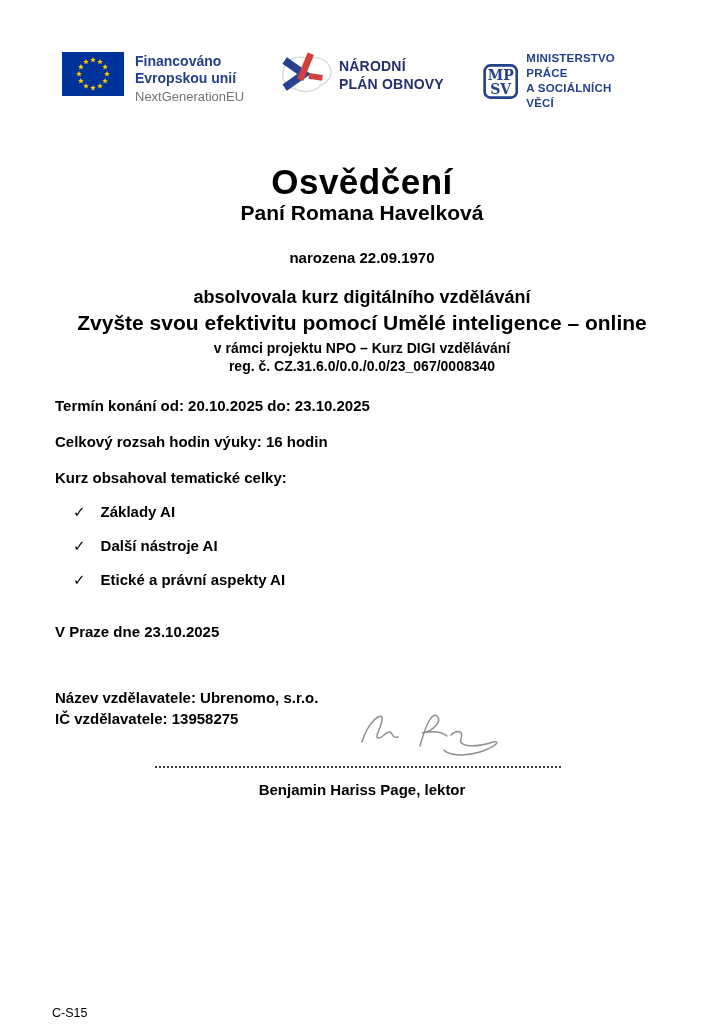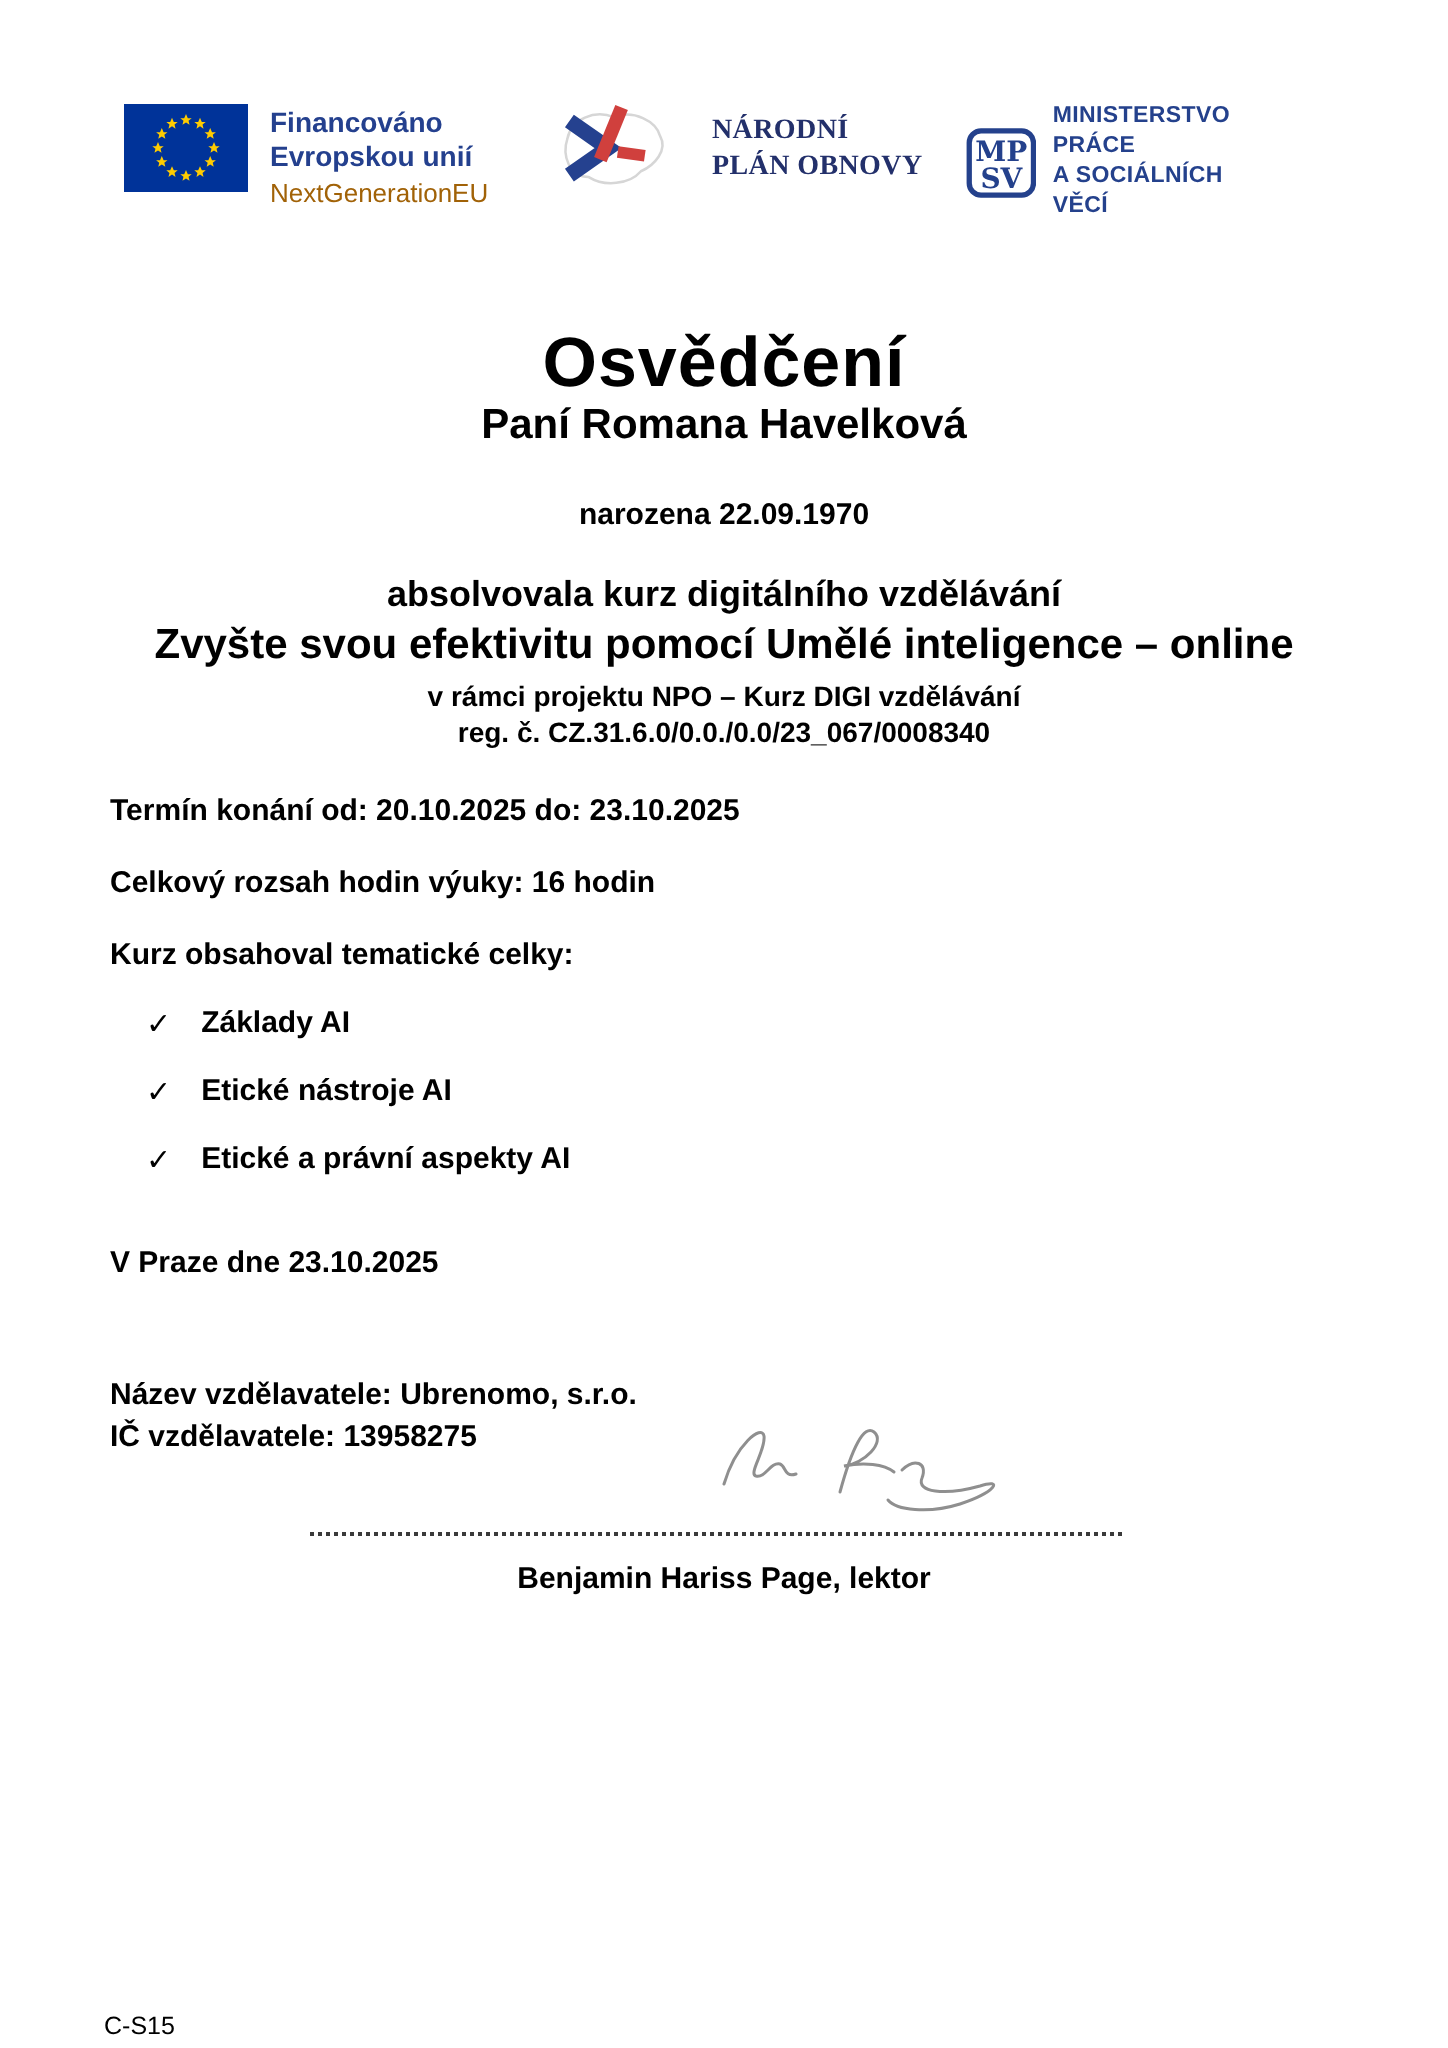--- a/index.html
+++ b/index.html
@@ -11,24 +11,24 @@
     font-family:"Liberation Sans","DejaVu Sans",sans-serif;
     color:#000;
     overflow:hidden;
   }
   
   .hdr{position:absolute;top:0;left:0;width:603px;height:118px;}
   .eu-group{position:absolute;left:62px;top:52px;display:flex;align-items:flex-start;}
   .eu-flag{width:62px;height:44px;display:block;}
   .eu-text{margin-left:11px;line-height:17px;padding-top:1px;}
   .eu-text .l1,.eu-text .l2{font-size:14px;font-weight:bold;color:#24408E;}
-  .eu-text .l3{font-size:13px;font-weight:normal;color:#a16207;margin-top:1px;}
+  .eu-text .l3{font-size:13px;font-weight:normal;color:#737373;margin-top:1px;}
   .npo-group{position:absolute;left:276px;top:47px;display:flex;align-items:center;}
   .npo-mark{width:58px;height:56px;display:block;}
-  .npo-text{margin-left:22px;line-height:18px;font-family:Liberation Serif, serif;}
+  .npo-text{margin-left:5px;line-height:18px;}
   .npo-text div{font-size:14px;font-weight:bold;color:#23306b;letter-spacing:.2px;}
   .mpsv-group{position:absolute;left:483px;top:51px;display:flex;align-items:center;}
   .mpsv-badge{width:47px;height:47px;display:block;}
   .mpsv-text{margin-left:8px;line-height:15px;}
   .mpsv-text div{font-size:11.5px;font-weight:bold;color:#24418c;letter-spacing:.2px;}
   
   .center{position:absolute;left:0;width:724px;text-align:center;}
   .doc-title{top:128px;font-size:35px;font-weight:bold;letter-spacing:.5px;margin-top:34px;}
   .recipient{top:201px;font-size:21px;font-weight:bold;}
   .birth{top:249px;font-size:15px;font-weight:bold;}
@@ -121,21 +121,21 @@
   <div class="leftline term">Termín konání od: 20.10.2025 do: 23.10.2025</div>
   <div class="leftline hours">Celkový rozsah hodin výuky: 16 hodin</div>
   <div class="leftline topics-label">Kurz obsahoval tematické celky:</div>
 
   <div class="topic-row t0">
     <span class="chk">✓</span>
     <span>Základy AI</span>
   </div>
   <div class="topic-row t1">
     <span class="chk">✓</span>
-    <span>Etické nástroje AI</span>
+    <span>Další nástroje AI</span>
   </div>
   <div class="topic-row t2">
     <span class="chk">✓</span>
     <span>Etické a právní aspekty AI</span>
   </div>
 
   <div class="leftline place-date">V Praze dne 23.10.2025</div>
 
   <div class="leftline provider">
     <div>Název vzdělavatele: Ubrenomo, s.r.o.</div>

